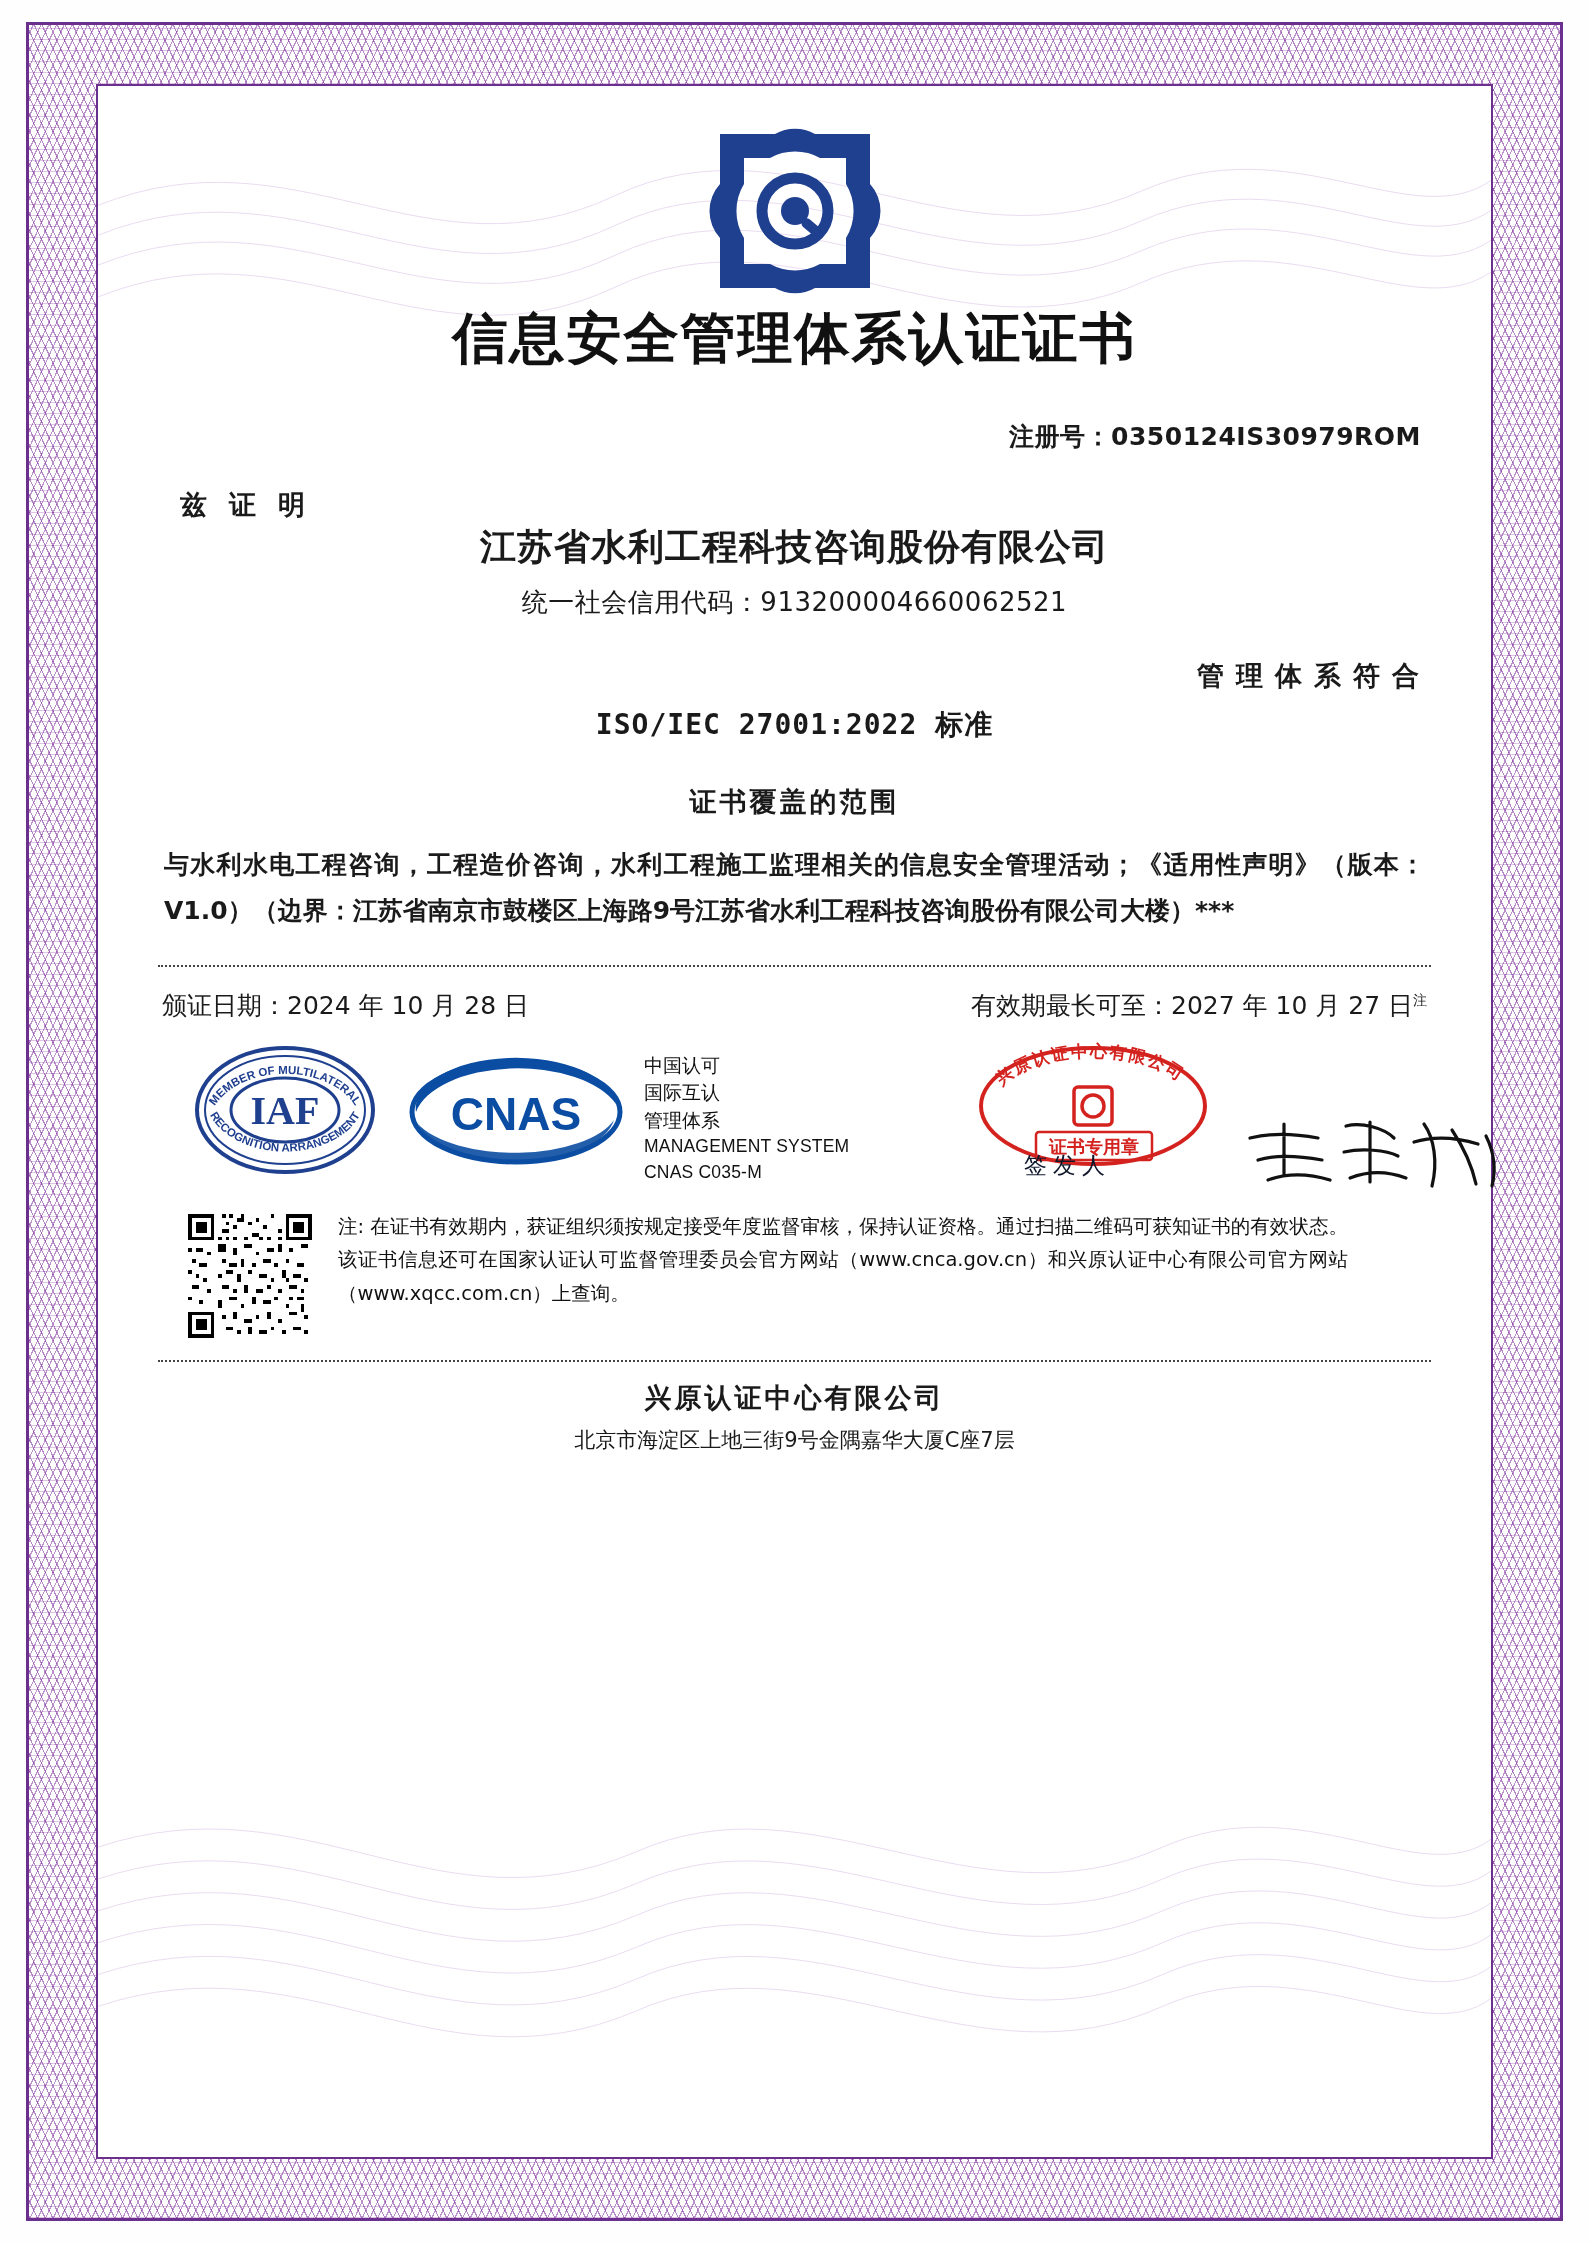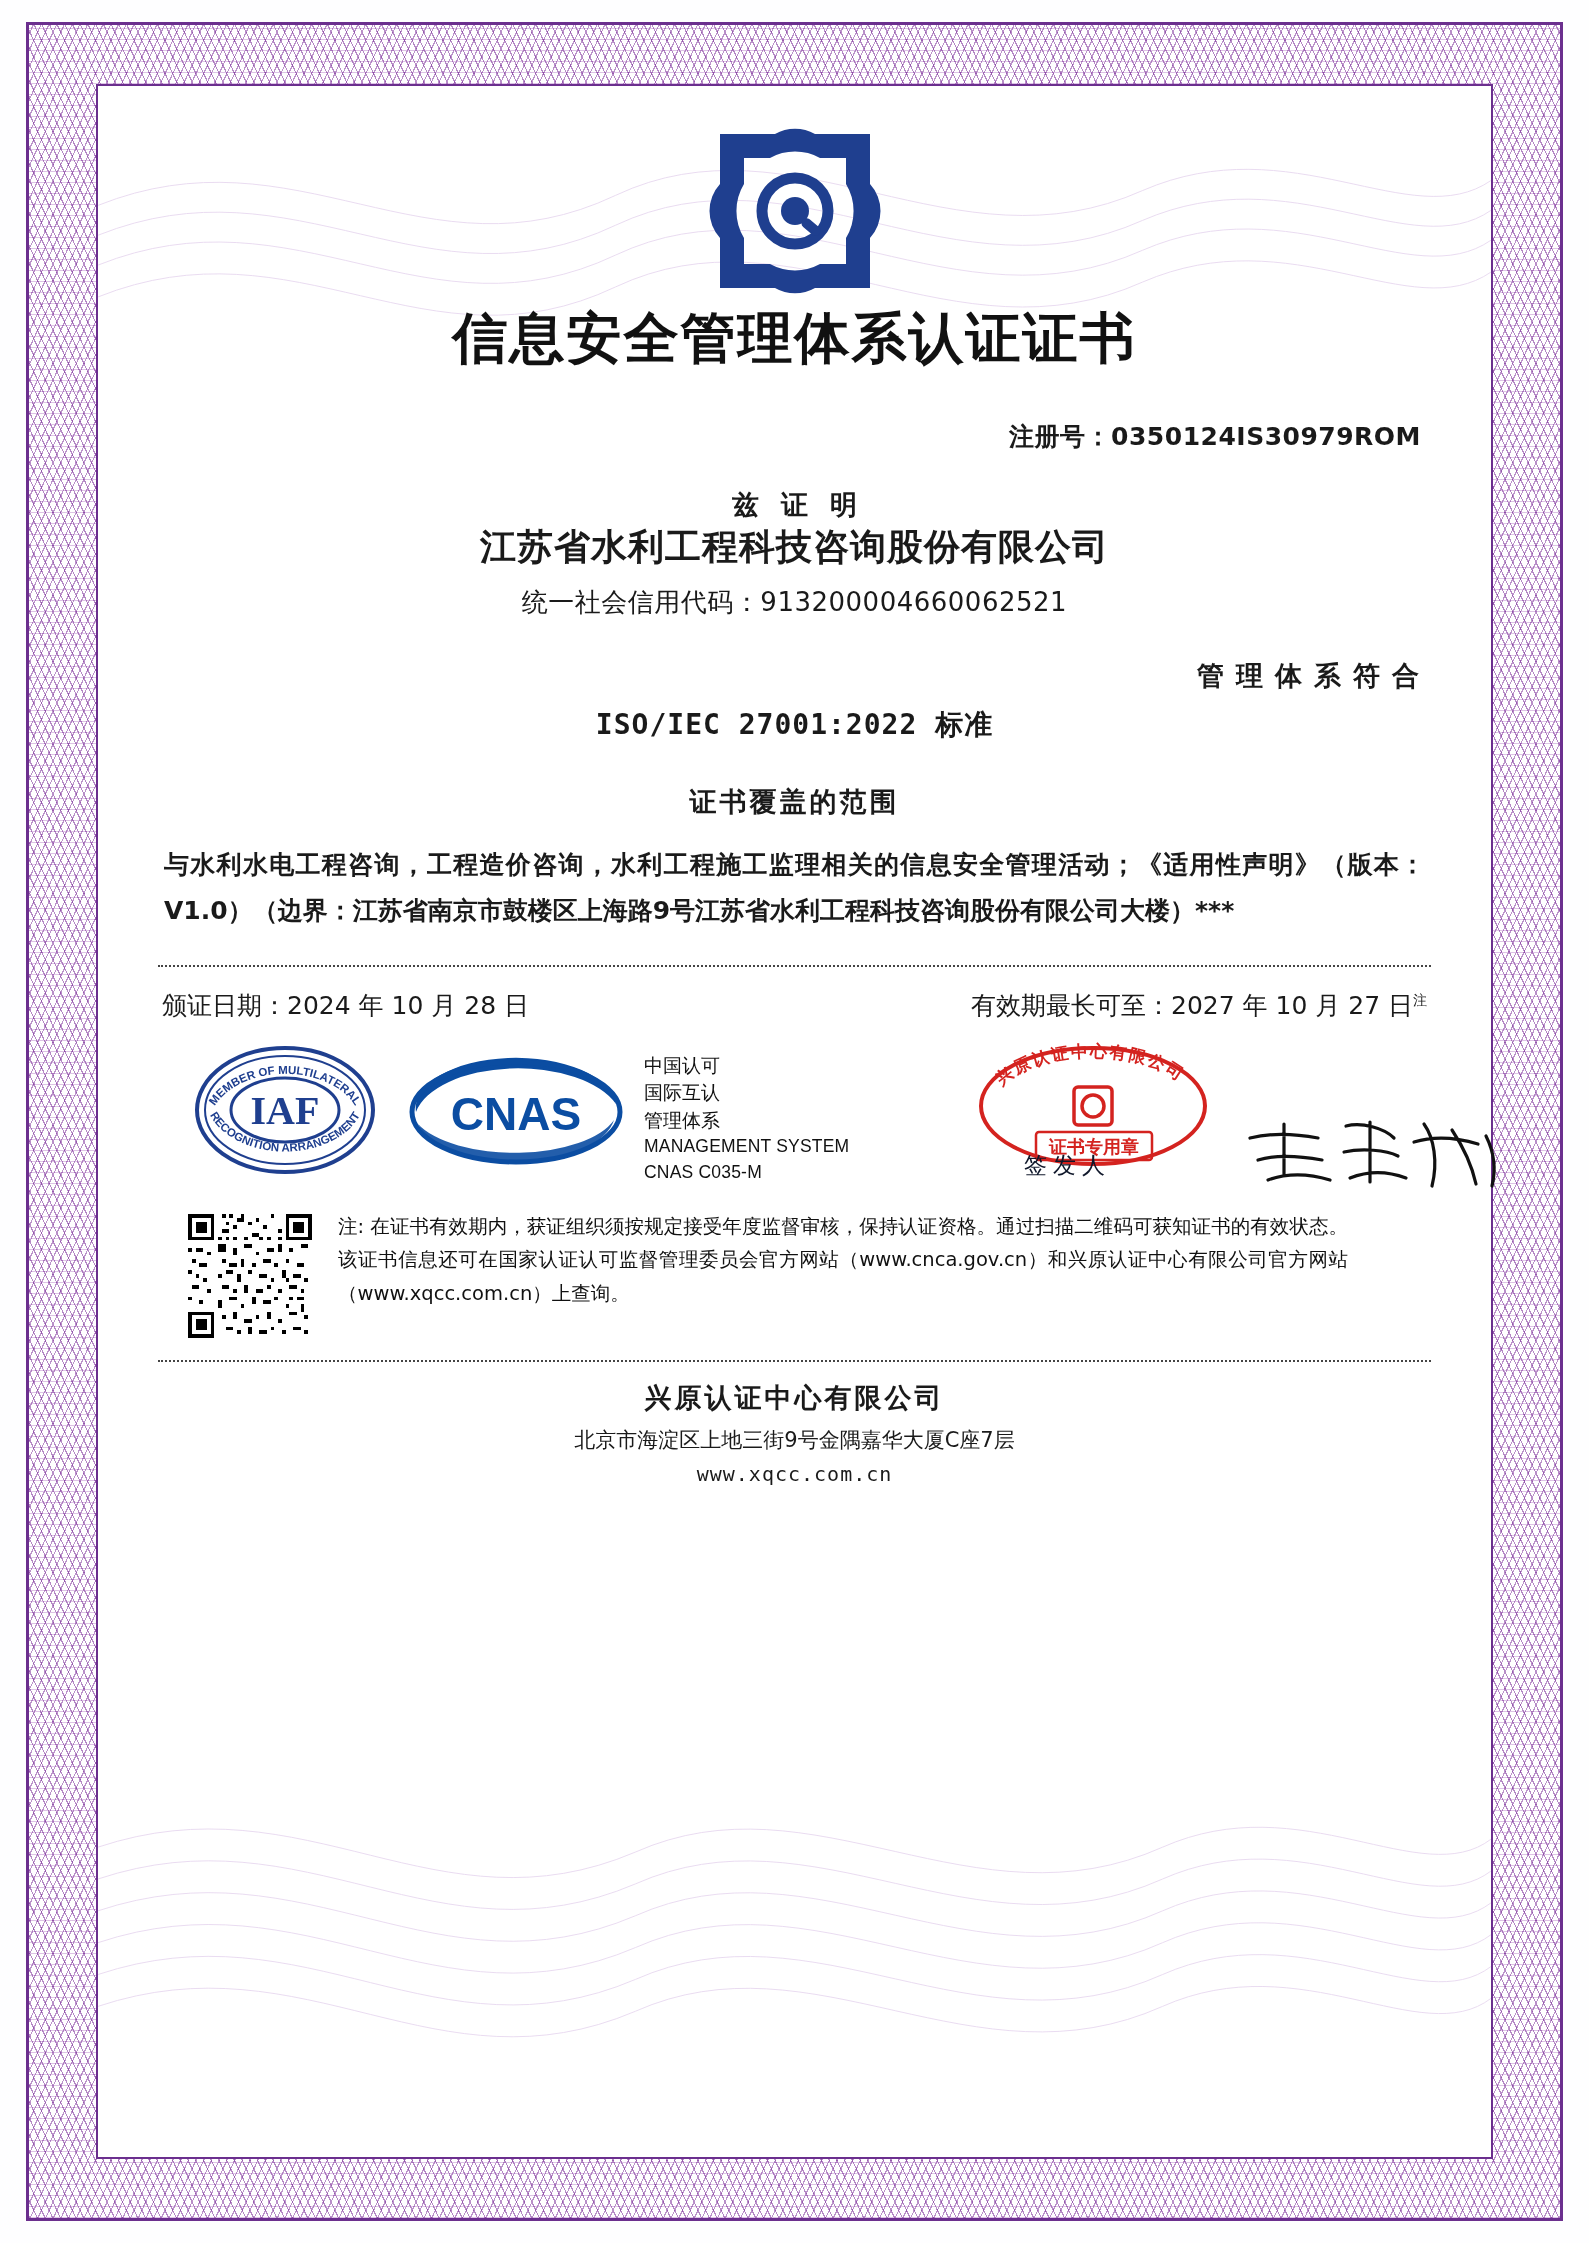--- a/index.html
+++ b/index.html
@@ -92,21 +92,21 @@
     text-align: right;
     margin-top: 44px;
     padding-right: 10px;
     font-size: 25px;
     font-weight: bold;
     font-family: "DejaVu Sans", "Liberation Sans", sans-serif;
     letter-spacing: 0.5px;
   }
 
   .hereby {
-    text-align: center;
+    text-align: left;
     margin-top: 34px;
     font-size: 27px;
     font-weight: bold;
     letter-spacing: 22px;
     font-family: "DejaVu Sans", "Liberation Sans", sans-serif;
     padding-left: 22px;
   }
 
   .org-name {
     text-align: center;
@@ -525,17 +525,16 @@
         </g>
       </svg>
       <div class="note-text">注: 在证书有效期内，获证组织须按规定接受年度监督审核，保持认证资格。通过扫描二维码可获知证书的有效状态。该证书信息还可在国家认证认可监督管理委员会官方网站（www.cnca.gov.cn）和兴原认证中心有限公司官方网站（www.xqcc.com.cn）上查询。</div>
     </div>
 
     <div class="dotted-sep2"></div>
 
     <div class="footer">
       <div class="footer-company">兴原认证中心有限公司</div>
       <div class="footer-addr">北京市海淀区上地三街9号金隅嘉华大厦C座7层</div>
-      <div class="footer-site">www.xqcc.com.cn</div>
     </div>
 
   </div>
 </div>
 
 </body></html>

